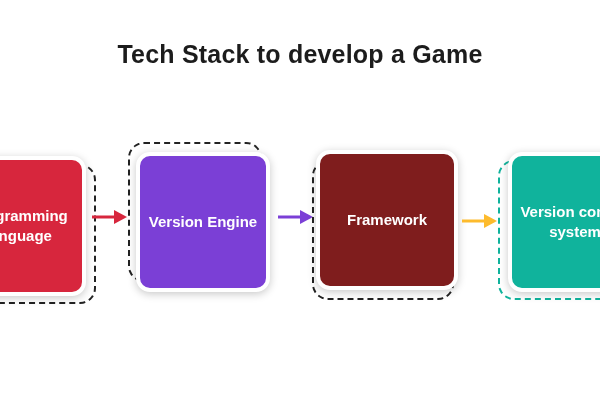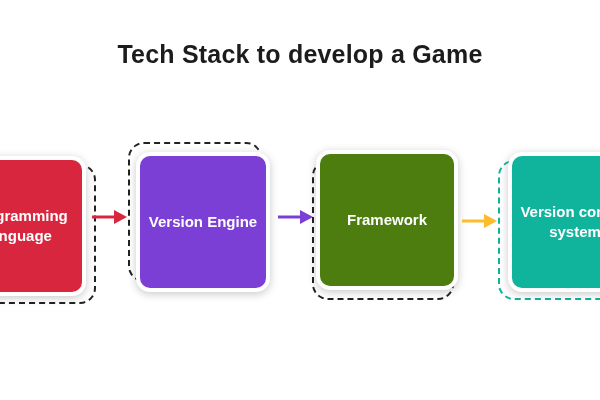--- a/index.html
+++ b/index.html
@@ -67,21 +67,21 @@
     </div>
   </div>
 
   <svg class="arrow arrow-2" viewBox="0 0 36 18">
     <line x1="0" y1="9" x2="22" y2="9" stroke-width="3" stroke="#7b3fd6"></line>
     <polygon points="22,2 35,9 22,16" fill="#7b3fd6"></polygon>
   </svg>
 
   <div class="step step-3">
     <div class="dash" style="border-color: rgb(34, 34, 34);"></div>
-    <div class="fill" style="background: #4d7c0f;">
+    <div class="fill" style="background: #7f1d1d;">
       <span>Framework</span>
     </div>
   </div>
 
   <svg class="arrow arrow-3" viewBox="0 0 36 18">
     <line x1="0" y1="9" x2="22" y2="9" stroke-width="3" stroke="#fdbb2d"></line>
     <polygon points="22,2 35,9 22,16" fill="#fdbb2d"></polygon>
   </svg>
 
   <div class="step step-4">

